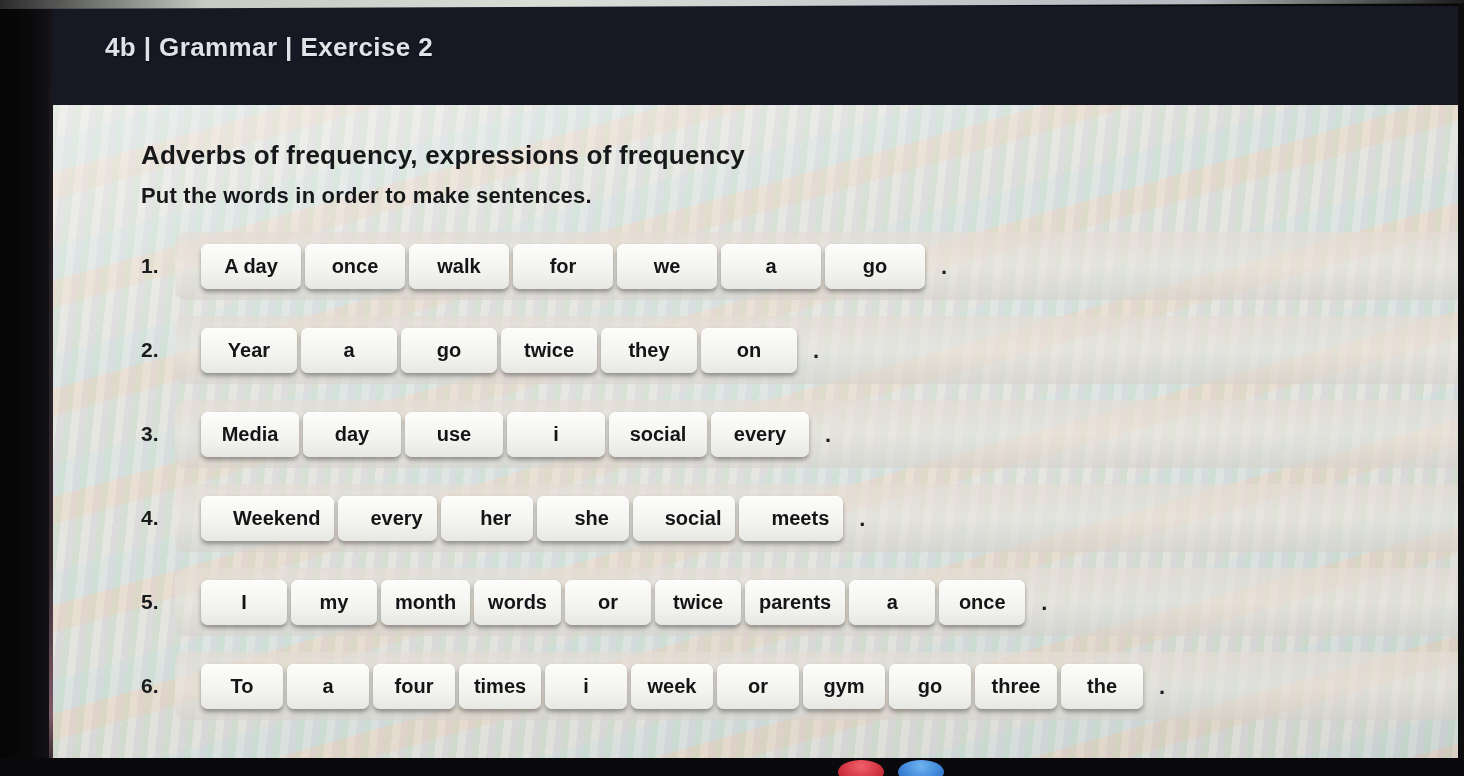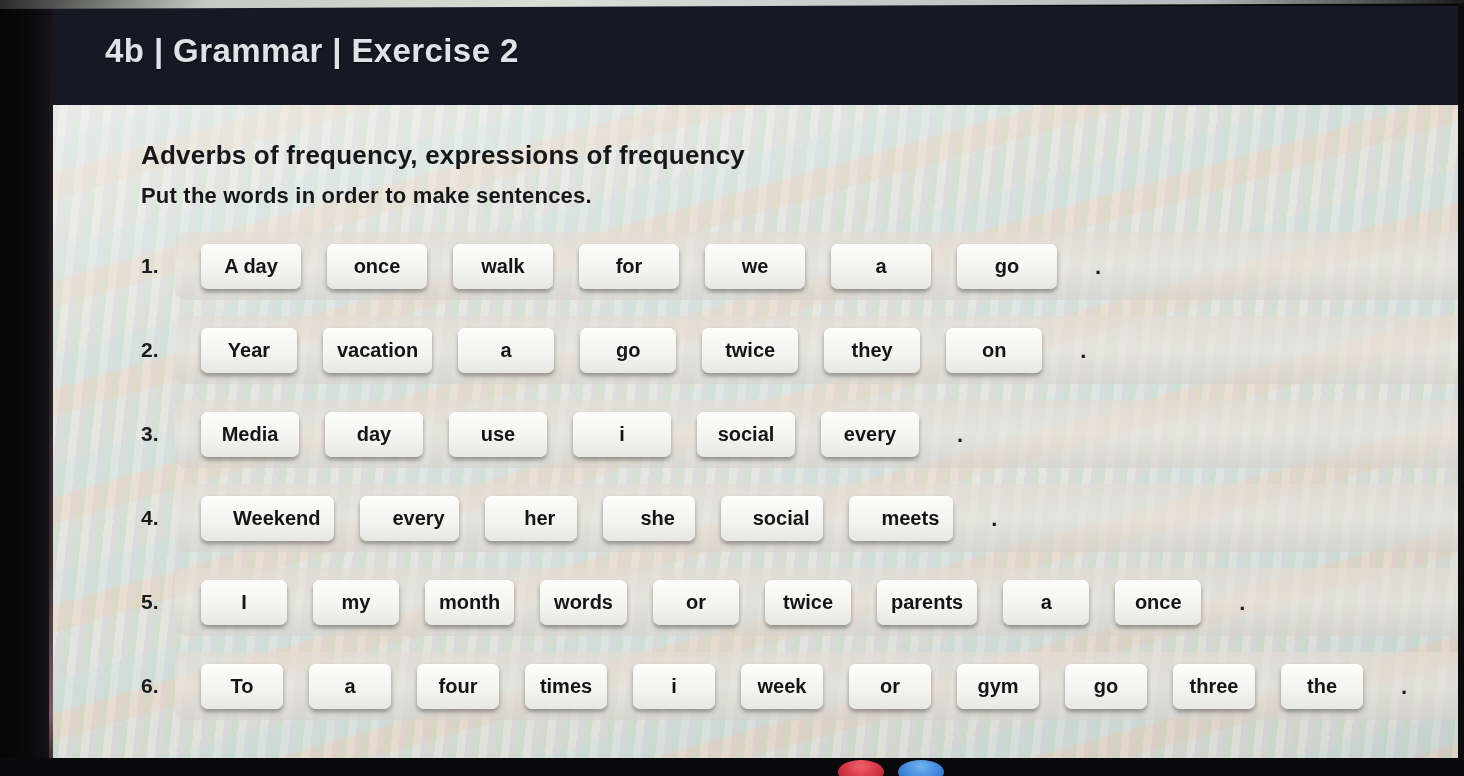--- a/index.html
+++ b/index.html
@@ -67,21 +67,21 @@
     position: absolute;
     left: 53px; top: 6px;
     width: 1411px; height: 99px;
     background: #161823;
     z-index: 10;
   }
   #slide-header-title {
     position: absolute;
     left: 52px;
     top: 26px;
-    font-size: 33px;
+    font-size: 26px;
     font-weight: bold;
     color: #dfe2e6;
     letter-spacing: .4px;
     white-space: nowrap;
     text-shadow: 0 1px 2px rgba(0,0,0,.7);
   }
 
   
   #slide-body {
     position: absolute;
@@ -186,21 +186,21 @@
     background: linear-gradient(180deg, rgba(228,220,212,.70) 0%, rgba(236,231,224,.55) 50%, rgba(214,209,203,.58) 100%);
     z-index: 1;
   }
   .tiles {
     position: absolute;
     left: 148px;
     top: 0;
     height: 68px;
     display: flex;
     align-items: center;
-    gap: 26px;
+    gap: 4px;
     z-index: 2;
   }
   .word-tile {
     min-width: 88px;
     height: 45px;
     padding: 0 14px;
     border-radius: 7px;
     background: linear-gradient(180deg, #fcfcfa 0%, #f4f5f1 55%, #e7e8e3 100%);
     box-shadow: 0 3px 4px rgba(40,40,40,.42), 0 1px 0 rgba(255,255,255,.9) inset;
     display: flex;
@@ -281,21 +281,20 @@
             <div class="word-tile">a</div>
             <div class="word-tile">go</div>
             <div class="row-period">.</div>
           </div>
         </div>
         <div class="question-row" data-row="1">
           <div class="row-band"></div>
           <div class="row-number">2.</div>
           <div class="tiles">
             <div class="word-tile">Year</div>
-            <div class="word-tile">vacation</div>
             <div class="word-tile">a</div>
             <div class="word-tile">go</div>
             <div class="word-tile">twice</div>
             <div class="word-tile">they</div>
             <div class="word-tile">on</div>
             <div class="row-period">.</div>
           </div>
         </div>
         <div class="question-row" data-row="2">
           <div class="row-band"></div>

